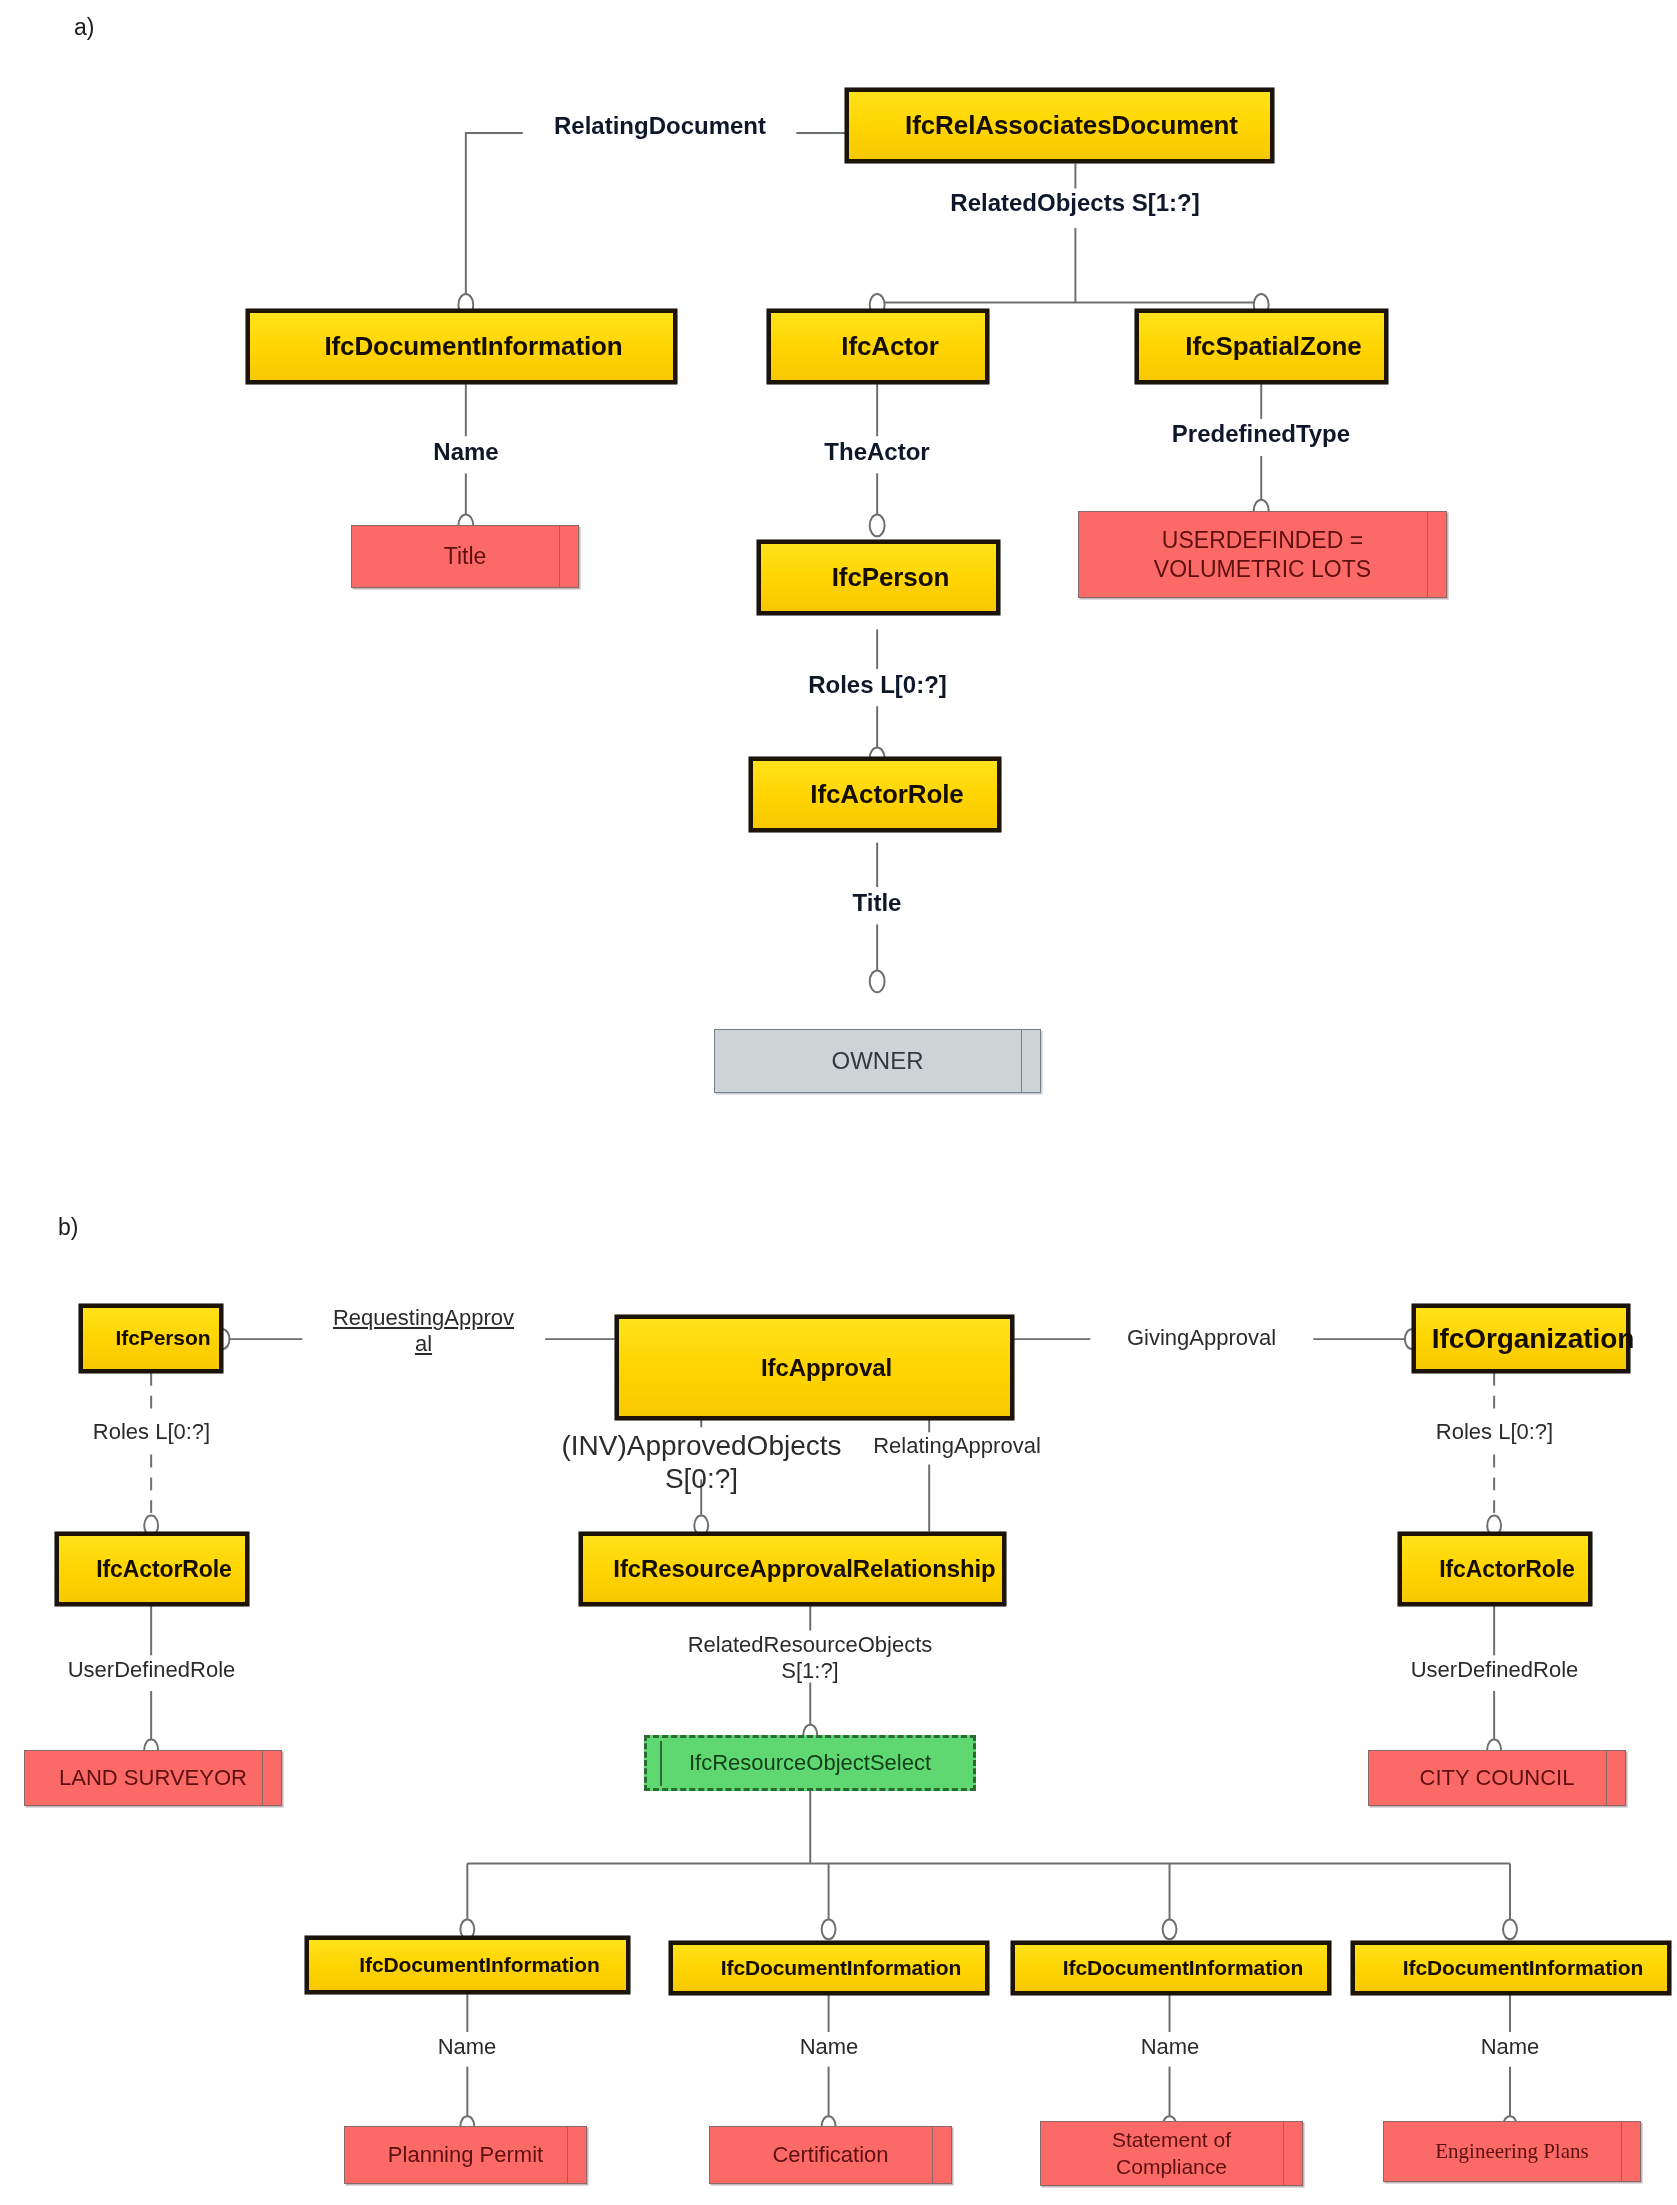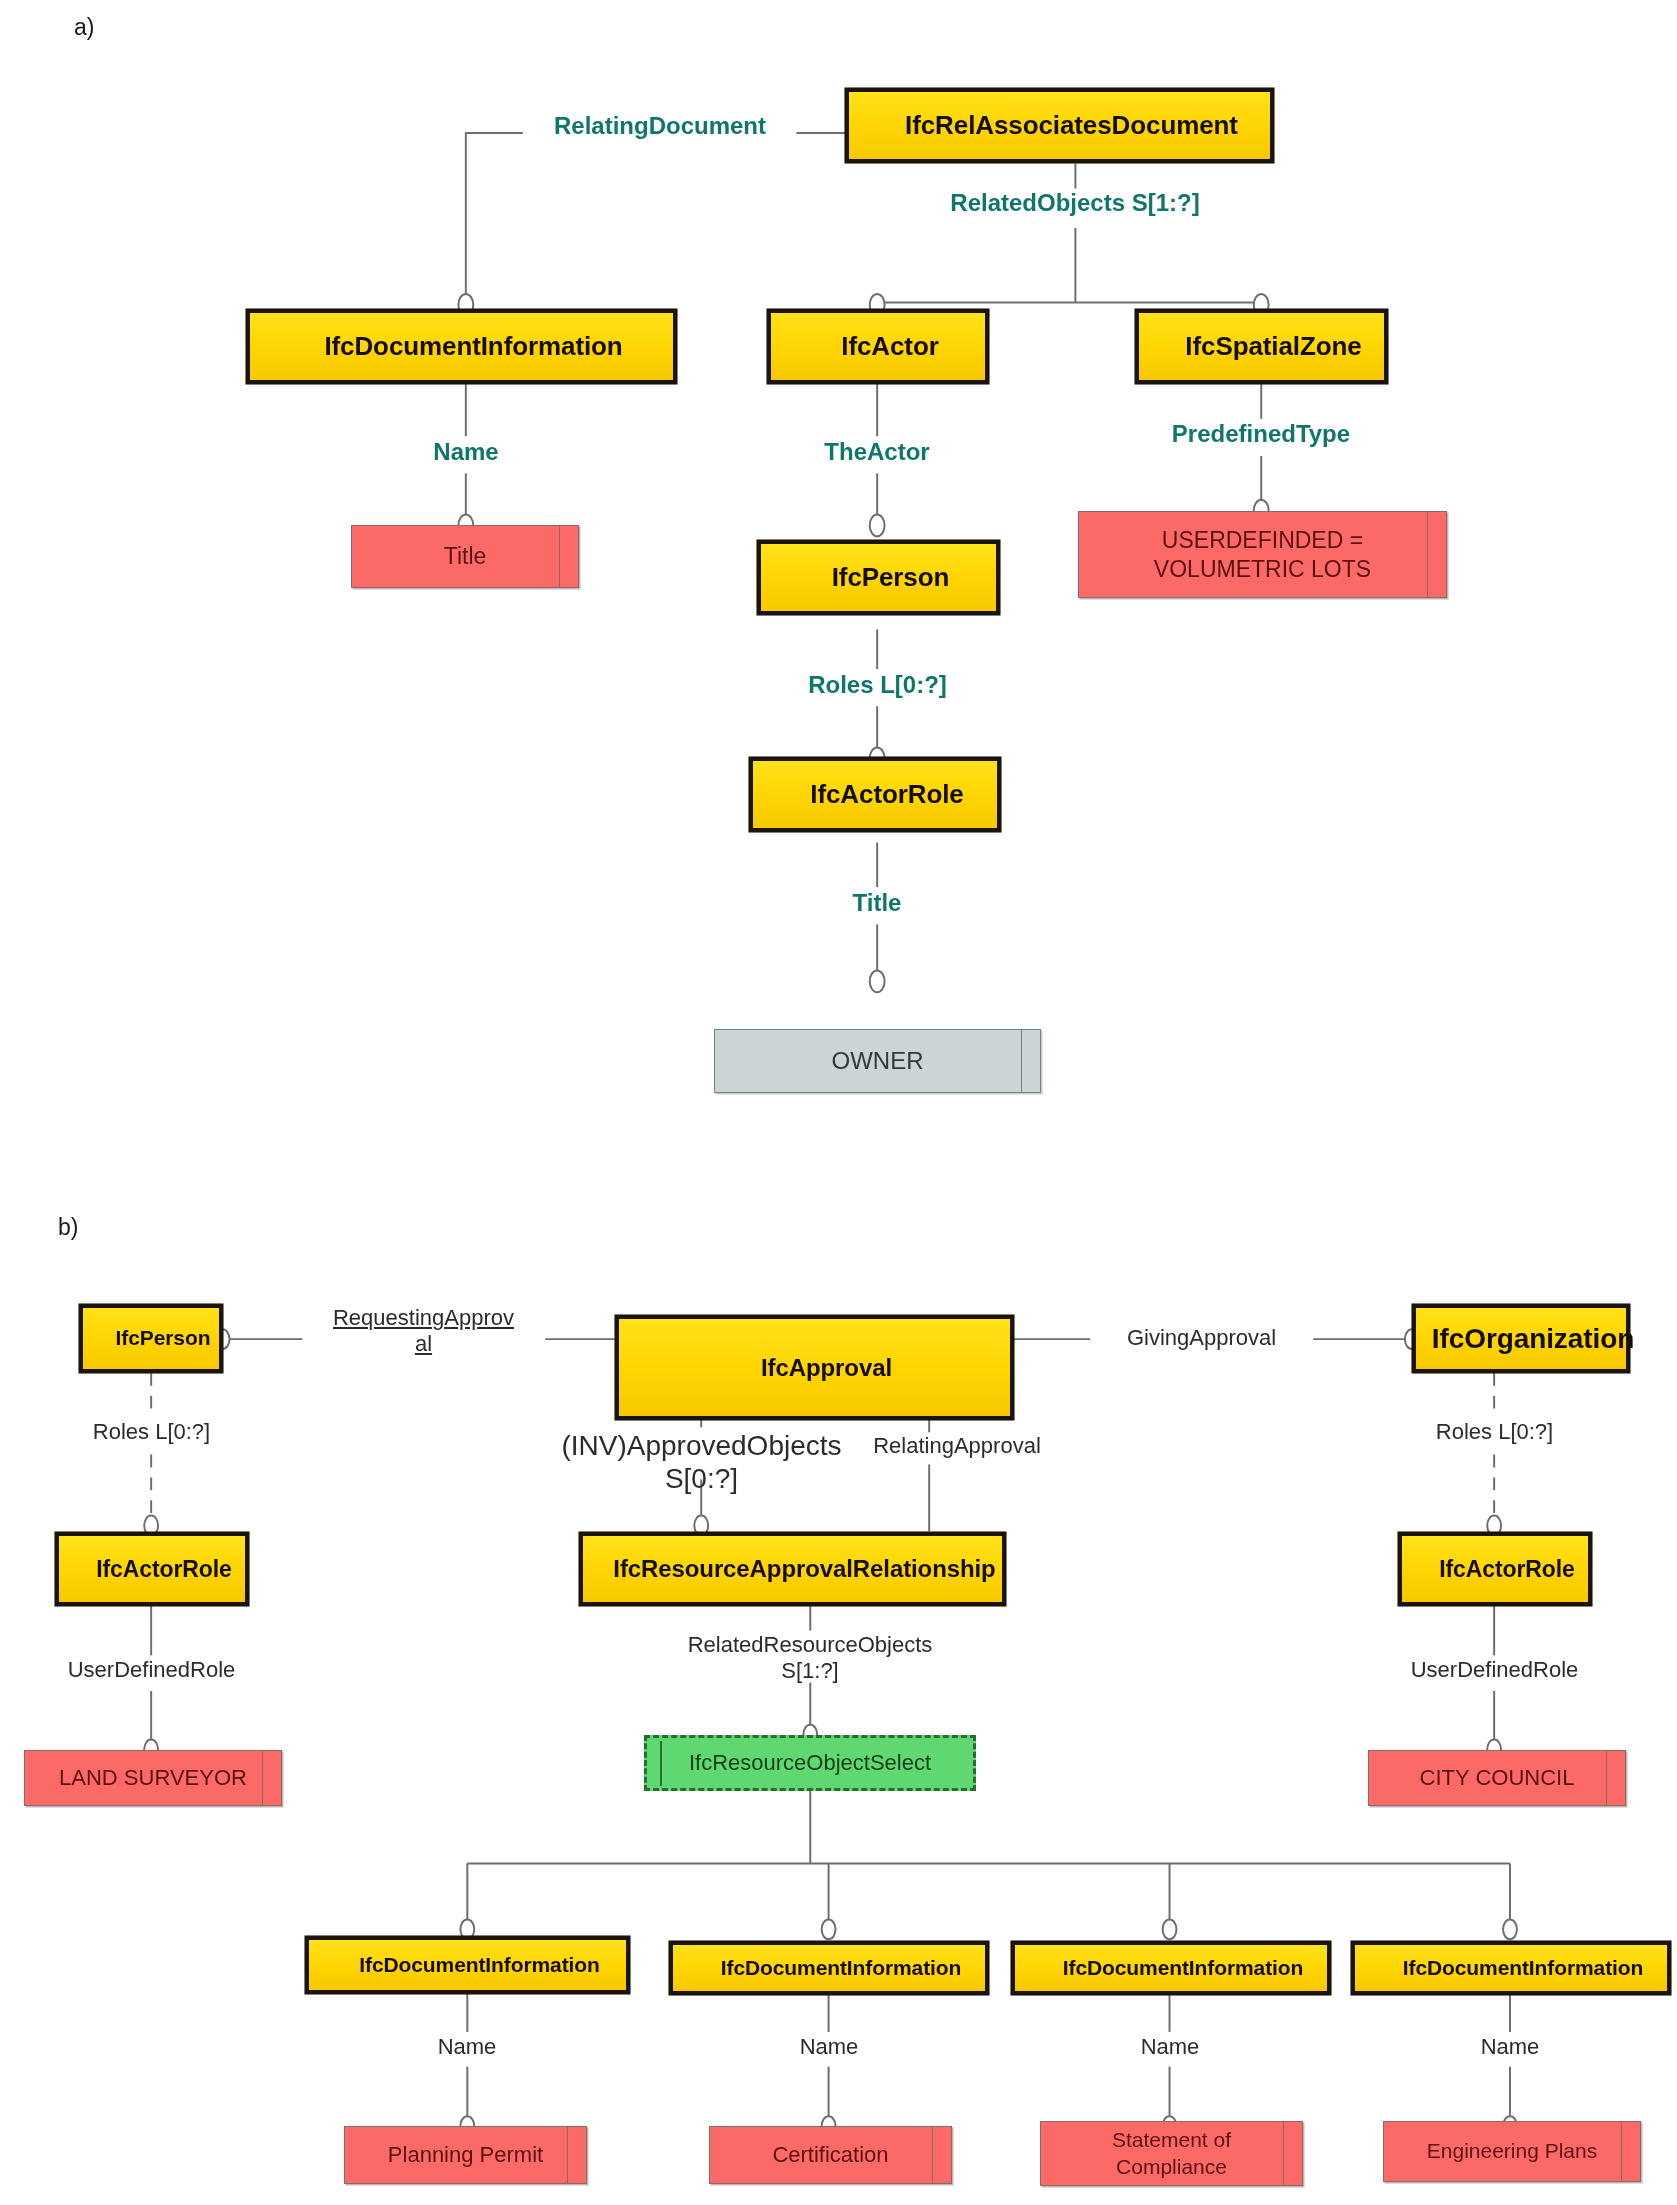--- a/index.html
+++ b/index.html
@@ -39,21 +39,21 @@
        background:#5fd872;border:3px dashed #2c6b33;
        color:#143d18;font-family:"Liberation Sans",sans-serif;
        display:flex;align-items:center;justify-content:center;text-align:center;
        line-height:1.2;}
   .sel .divider{position:absolute;top:2.5px;bottom:2.5px;left:13px;width:2px;background:#2c6b33;}
 
   
   .attr{position:absolute;color:#2b2b2b;font-family:"Liberation Sans",sans-serif;
         text-align:center;line-height:1.18;background:transparent;
         white-space:pre-line;}
-  .attr.bold{font-weight:bold;color:#0f766e;}
+  .attr.bold{font-weight:bold;color:#0f172a;}
 </style>
 </head>
 <body>
 
 <div id="stage">
 
   <svg class="wires" viewBox="0 0 3384 4449">
     <defs>
       <style>
         .w{stroke:#6e6e6e;stroke-width:4;fill:none;}
@@ -280,21 +280,21 @@
     <span>Certification</span>
     <span class="divider"></span>
   </div>
 
   <div class="val" style="left:1040px;top:2121px;width:263px;height:65px;font-size:21px;white-space:pre-line;">
     <span>Statement of
 Compliance</span>
     <span class="divider"></span>
   </div>
 
-  <div class="val" style="left:1383px;top:2121px;width:258px;height:61px;font-size:21px;">
+  <div class="val" style="left:1383px;top:2121px;width:258px;height:61px;font-size:21px;font-family:Liberation Serif, serif;">
     <span>Engineering Plans</span>
     <span class="divider"></span>
   </div>
 
   <div class="attr" style="left:302px;top:1305px;width:243px;font-size:22px;text-decoration:underline;">RequestingApprov
 al</div>
 
   <div class="attr" style="left:1090px;top:1325px;width:223px;font-size:22px;">GivingApproval</div>
 
   <div class="attr" style="left:30px;top:1419px;width:243px;font-size:22px;">Roles L[0:?]</div>

